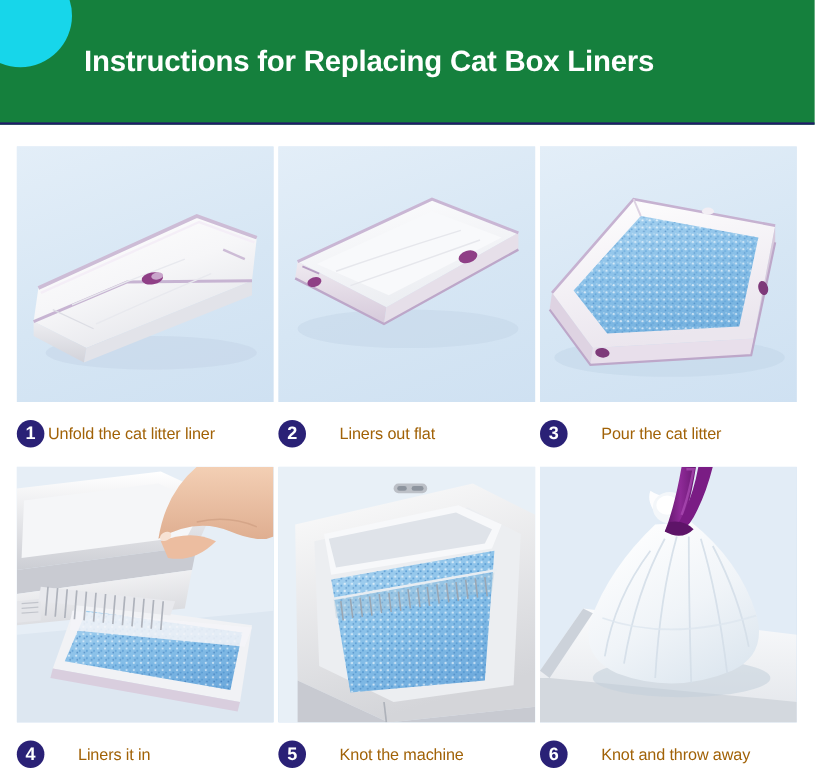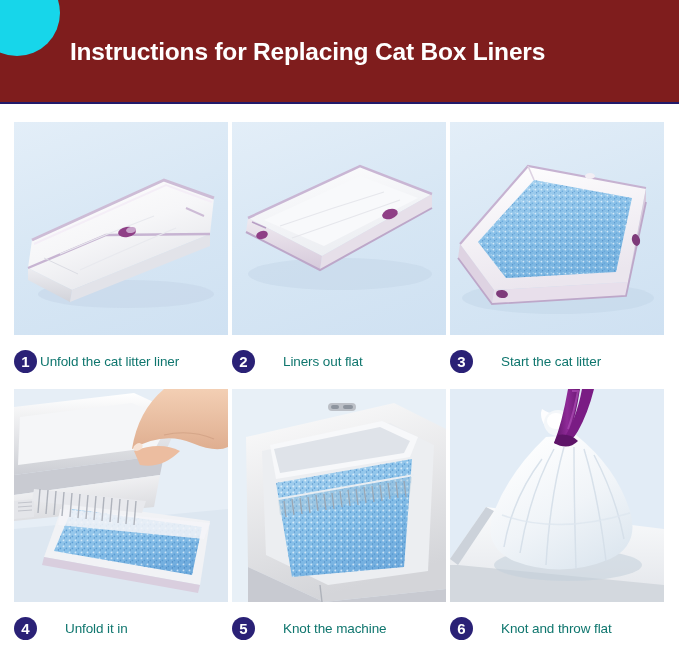--- a/index.html
+++ b/index.html
@@ -14,21 +14,21 @@
     overflow: hidden;
     position: relative;
   }
 
   
   .header {
     position: absolute;
     left: 0; top: 0;
     width: 679px;
     height: 104px;
-    background: #7f1d1d;
+    background: #15803d;
     overflow: hidden;
   }
   .header-accent-circle {
     position: absolute;
     left: -26px;
     top: -30px;
     width: 86px;
     height: 86px;
     border-radius: 50%;
     background: #17d6ea;
@@ -109,21 +109,21 @@
     background: #2a2176;
     color: #ffffff;
     font-size: 15px;
     font-weight: bold;
     display: flex;
     align-items: center;
     justify-content: center;
     line-height: 1;
   }
   .caption-text {
-    color: #0f766e;
+    color: #a16207;
     font-size: 13.5px;
     white-space: nowrap;
     letter-spacing: -0.1px;
   }
   .cap-tight .caption-text { margin-left: 3px; }
   .cap-wide  .caption-text { margin-left: 28px; }
 
   
   .scene {
     position: absolute;
@@ -250,21 +250,21 @@
             <path d="M8 136 L42 182 L176 174 L196 80" fill="none" stroke="#bda7c9" stroke-width="1.8"></path>
             <path d="M78 44 L84 58" fill="none" stroke="#ddd2e2" stroke-width="1.6"></path>
             <ellipse cx="186" cy="118" rx="6" ry="4" fill="#7e3a7a" transform="rotate(75 186 118)"></ellipse>
             <ellipse cx="52" cy="172" rx="6" ry="4" fill="#7e3a7a" transform="rotate(8 52 172)"></ellipse>
             <ellipse cx="140" cy="54" rx="5" ry="3" fill="#f2eef4"></ellipse>
           </svg>
         </div>
       </div>
       <div class="caption cap-wide">
         <div class="step-badge">3</div>
-        <div class="caption-text">Start the cat litter</div>
+        <div class="caption-text">Pour the cat litter</div>
       </div>
     </div>
   </div>
 
   <div class="row row-2">
 
     <div class="cell cell-0">
       <div class="photo">
         <div class="scene">
           <svg viewBox="0 0 214 213" preserveAspectRatio="none">
@@ -327,21 +327,21 @@
             </g>
             <path d="M118 60 Q150 42 178 54 Q202 64 214 58 L214 0 L150 0 Q124 22 118 60 Z" fill="url(#g4skin)"></path>
             <path d="M120 62 Q146 52 166 62 Q148 80 126 76 Z" fill="#ecbda0"></path>
             <ellipse cx="124" cy="58" rx="5" ry="3.5" fill="#f7e2d4" transform="rotate(-28 124 58)"></ellipse>
             <path d="M150 46 Q176 40 200 50" fill="none" stroke="#cf9e82" stroke-width="1.2" opacity="0.7"></path>
           </svg>
         </div>
       </div>
       <div class="caption cap-wide">
         <div class="step-badge">4</div>
-        <div class="caption-text">Unfold it in</div>
+        <div class="caption-text">Liners it in</div>
       </div>
     </div>
 
     <div class="cell cell-1">
       <div class="photo">
         <div class="scene">
           <svg viewBox="0 0 214 213" preserveAspectRatio="none">
             <defs>
               <linearGradient id="g5shell" x1="0" y1="0" x2="0.3" y2="1">
                 <stop offset="0%" stop-color="#fdfdfd"></stop>
@@ -439,17 +439,17 @@
             <ellipse cx="106" cy="32" rx="9" ry="8" fill="#ffffff"></ellipse>
             <path d="M118 0 L130 0 Q126 26 120 44 Q112 58 104 54 Q112 34 118 0 Z" fill="url(#g6str)"></path>
             <path d="M132 0 L144 0 Q138 24 128 42 Q120 56 112 52 Q126 32 132 0 Z" fill="#7a1c84"></path>
             <path d="M104 54 Q118 62 128 52 Q120 44 108 46 Z" fill="#5e1468"></path>
             <path d="M122 2 L128 2 Q124 24 118 40" fill="none" stroke="#ae4fb6" stroke-width="2" opacity="0.7"></path>
           </svg>
         </div>
       </div>
       <div class="caption cap-wide">
         <div class="step-badge">6</div>
-        <div class="caption-text">Knot and throw flat</div>
+        <div class="caption-text">Knot and throw away</div>
       </div>
     </div>
   </div>
 </div>
 
 </body></html>

